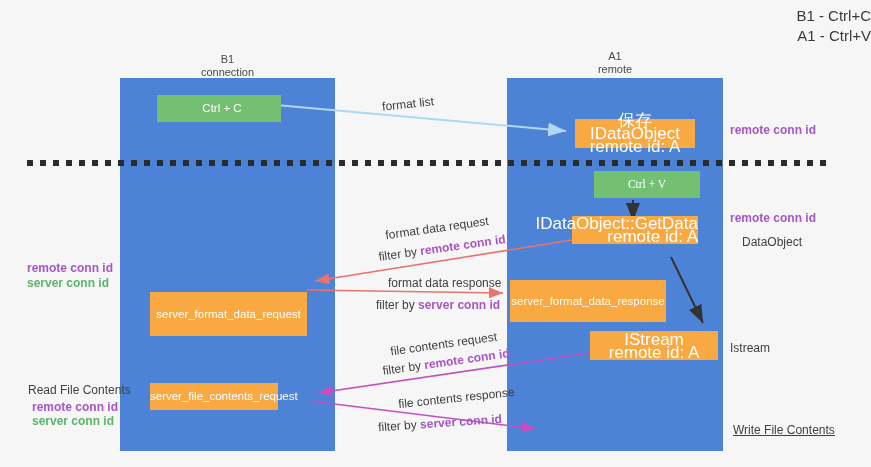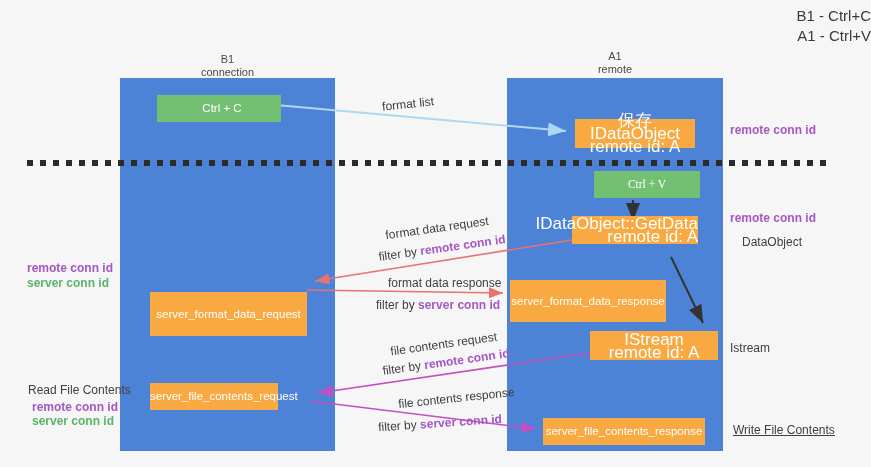--- a/index.html
+++ b/index.html
@@ -103,23 +103,20 @@
   <div class="abs node box-orange one-line" style="left:510px;top:280px;width:156px;height:42px;">
     <span>server_format_data_response</span>
   </div>
   <div class="abs node box-orange" style="left:590px;top:331px;width:128px;height:29px;">
     <span>IStream</span>
     <span>remote id: A</span>
   </div>
   <div class="abs node box-orange one-line" style="left:150px;top:383px;width:128px;height:27px;">
     <span>server_file_contents_request</span>
   </div>
-  <div class="abs node box-orange one-line" style="left:543px;top:418px;width:162px;height:27px;">
-    <span>server_file_contents_response</span>
-  </div>
 
   <div class="abs lbl" style="left:382px;top:97px;transform:rotate(-6deg);">format list</div>
 
   <div class="abs lbl" style="left:385px;top:221px;transform:rotate(-8deg);">format data request</div>
   <div class="abs lbl" style="left:378px;top:241px;transform:rotate(-8deg);">
     <span>filter by </span><span class="key-purple">remote conn id</span>
   </div>
 
   <div class="abs lbl" style="left:388px;top:276px;">format data response</div>
   <div class="abs lbl" style="left:376px;top:298px;">

